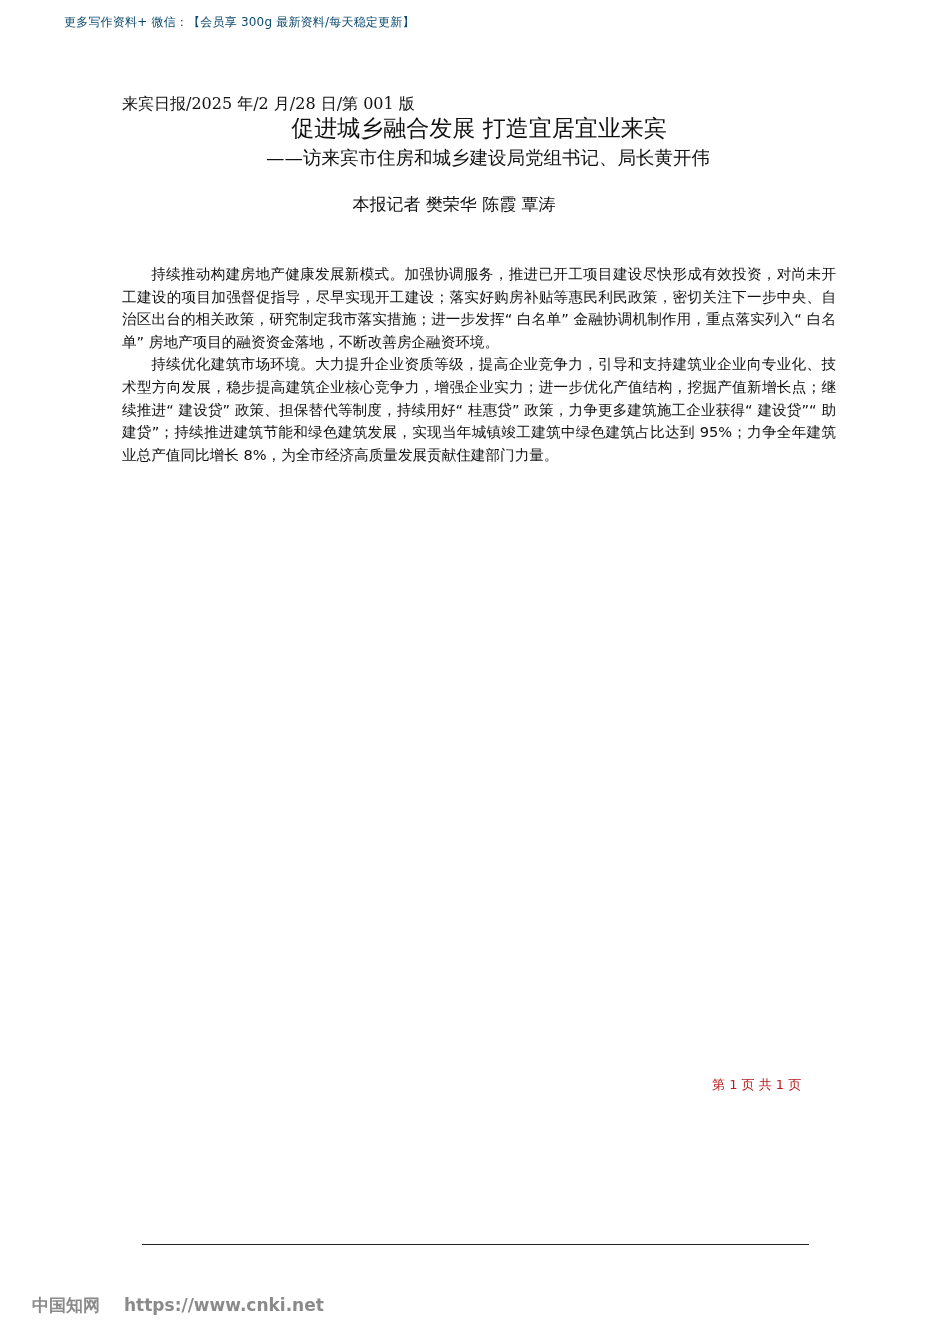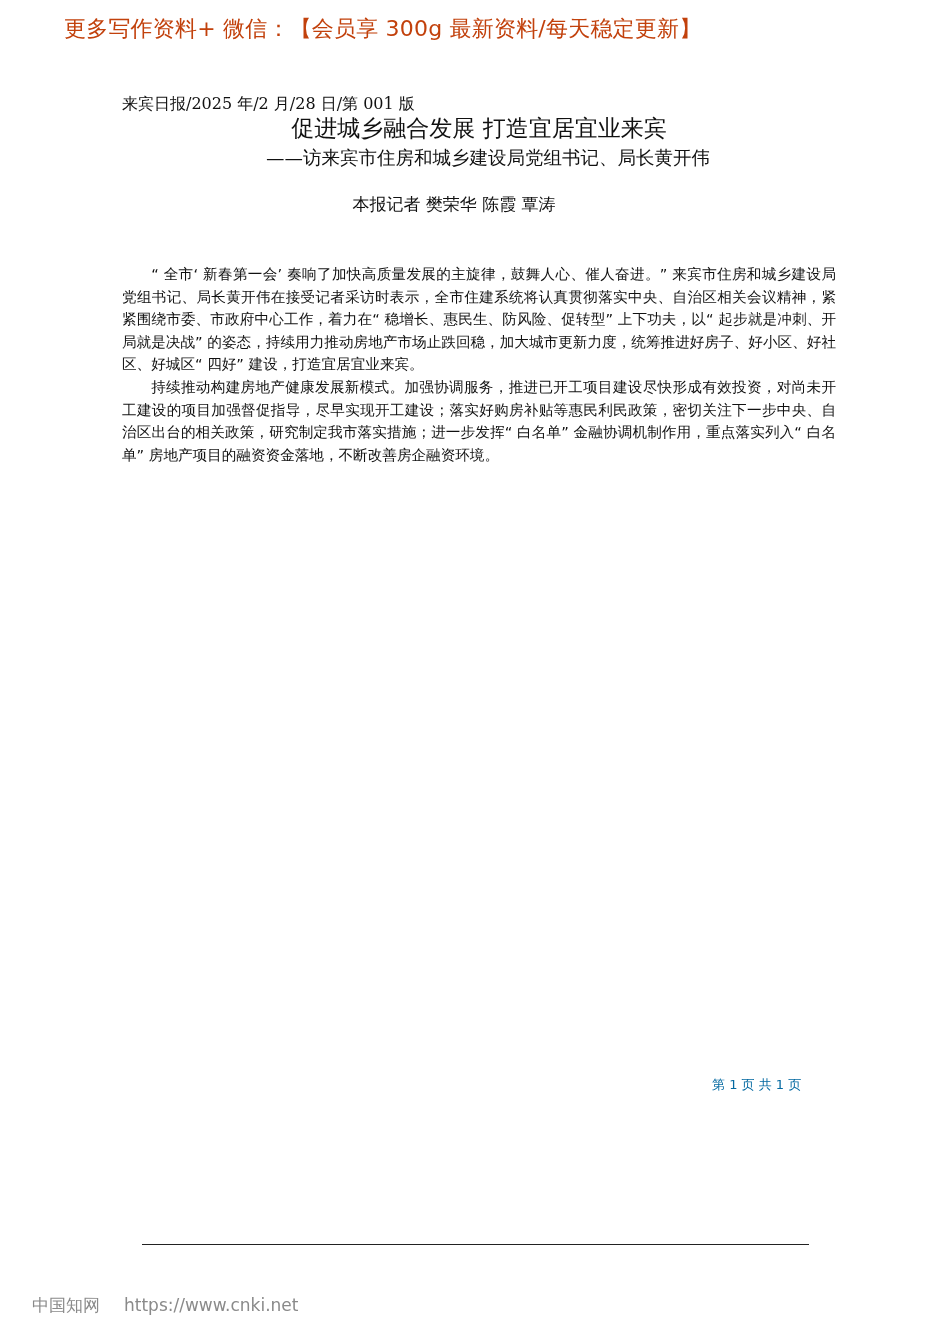--- a/index.html
+++ b/index.html
@@ -1,41 +1,41 @@
 <!DOCTYPE html>
 <html><head>
 <meta charset="utf-8">
 <style>
   html, body { margin: 0; padding: 0; background: #ffffff; }
   body { width: 950px; height: 1344px; position: relative; overflow: hidden; font-family: "DejaVu Sans", "Liberation Sans", sans-serif; color: #111; }
-  .promo { position: absolute; left: 64px; top: 14px; font-size: 22px; color: #c2410c; letter-spacing: 0.2px; white-space: nowrap; }
+  .promo { position: absolute; left: 64px; top: 14px; font-size: 12px; color: #0c4a6e; letter-spacing: 0.2px; white-space: nowrap; }
   .source { position: absolute; left: 122px; top: 94px; font-family: "DejaVu Serif", "Liberation Serif", serif; font-size: 16px; color: #111; white-space: nowrap; }
   .title { position: absolute; left: 0; width: 950px; top: 113px; text-align: center; font-size: 23px; color: #111; padding-left: 8px; box-sizing: border-box; white-space: nowrap; }
   .subtitle { position: absolute; left: 0; width: 950px; top: 145px; text-align: center; font-size: 18.5px; color: #111; padding-left: 26px; box-sizing: border-box; white-space: nowrap; }
   .byline { position: absolute; left: 0; width: 908px; top: 193px; text-align: center; font-size: 17px; color: #111; white-space: nowrap; }
   .body { position: absolute; left: 122px; top: 263px; width: 714px; font-size: 14.6px; line-height: 22.6px; color: #111; text-align: justify; }
   .body p { margin: 0; text-indent: 2em; }
-  .pager { position: absolute; left: 712px; top: 1076px; font-size: 13px; color: #0369a1; white-space: nowrap; }
+  .pager { position: absolute; left: 712px; top: 1076px; font-size: 13px; color: #b91c1c; white-space: nowrap; }
   .rule { position: absolute; left: 142px; top: 1244px; width: 667px; height: 1px; background: #222; }
-  .footer { position: absolute; left: 32px; top: 1294px; font-size: 17px; color: #8a8a8a; white-space: nowrap; }
+  .footer { position: absolute; left: 32px; top: 1294px; font-size: 17px; color: #8a8a8a; white-space: nowrap; font-weight: bold; }
   .footer span { margin-right: 24px; }
 </style>
 </head>
 <body>
 
 <div class="promo">更多写作资料+ 微信：【会员享 300g 最新资料/每天稳定更新】</div>
 
 <div class="source">来宾日报/2025 年/2 月/28 日/第 001 版</div>
 <div class="title">促进城乡融合发展  打造宜居宜业来宾</div>
 <div class="subtitle">——访来宾市住房和城乡建设局党组书记、局长黄开伟</div>
 <div class="byline">本报记者  樊荣华  陈霞  覃涛</div>
 
 <div class="body">
-  <p>“ 全市‘ 新春第一会’ 奏响了加快高质量发展的主旋律，鼓舞人心、催人奋进。” 来宾市住房和城乡建设局党组书记、局长黄开伟在接受记者采访时表示，全市住建系统将认真贯彻落实中央、自治区相关会议精神，紧紧围绕市委、市政府中心工作，着力在“ 稳增长、惠民生、防风险、促转型” 上下功夫，以“ 起步就是冲刺、开局就是决战” 的姿态，持续用力推动房地产市场止跌回稳，加大城市更新力度，统筹推进好房子、好小区、好社区、好城区“ 四好” 建设，打造宜居宜业来宾。</p>
   <p>持续推动构建房地产健康发展新模式。加强协调服务，推进已开工项目建设尽快形成有效投资，对尚未开工建设的项目加强督促指导，尽早实现开工建设；落实好购房补贴等惠民利民政策，密切关注下一步中央、自治区出台的相关政策，研究制定我市落实措施；进一步发挥“ 白名单” 金融协调机制作用，重点落实列入“ 白名单” 房地产项目的融资资金落地，不断改善房企融资环境。</p>
+  <p>持续优化建筑市场环境。大力提升企业资质等级，提高企业竞争力，引导和支持建筑业企业向专业化、技术型方向发展，稳步提高建筑企业核心竞争力，增强企业实力；进一步优化产值结构，挖掘产值新增长点；继续推进“ 建设贷” 政策、担保替代等制度，持续用好“ 桂惠贷” 政策，力争更多建筑施工企业获得“ 建设贷”“ 助建贷”；持续推进建筑节能和绿色建筑发展，实现当年城镇竣工建筑中绿色建筑占比达到 95%；力争全年建筑业总产值同比增长 8%，为全市经济高质量发展贡献住建部门力量。</p>
 </div>
 
 <div class="pager">第 1 页 共 1 页</div>
 
 <div class="rule"></div>
 
 <div class="footer">
   <span>中国知网</span><span>https://www.cnki.net</span>
 </div>
 

